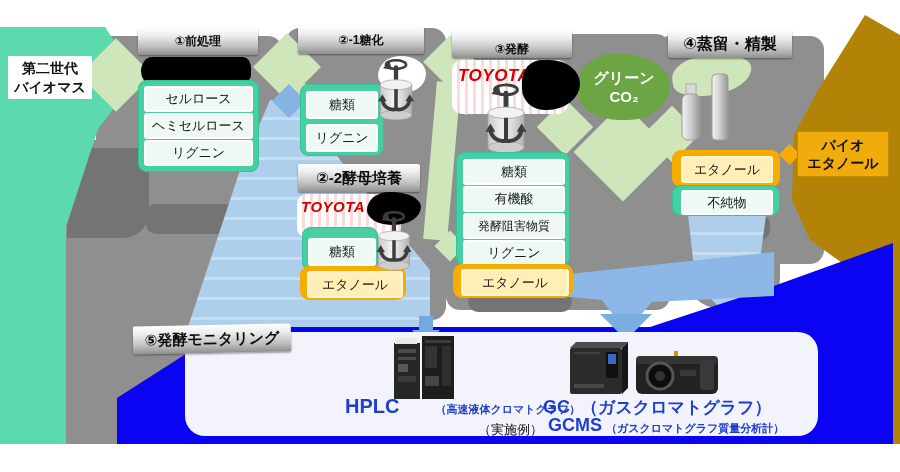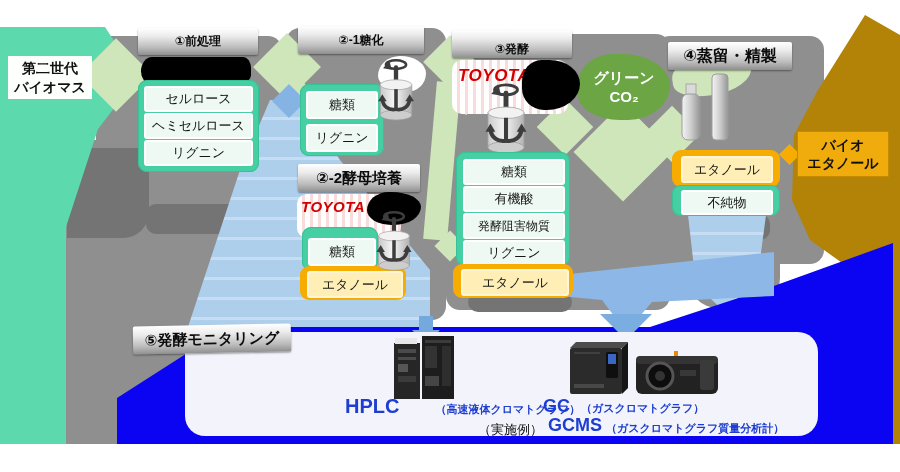--- a/index.html
+++ b/index.html
@@ -224,21 +224,21 @@
     <div class="item abs" style="left:7px;top:88px;width:98px;height:22px;">
         <span>リグニン</span>
       </div>
   </div>
   <div class="abs orangec" style="left:453px;top:264px;width:120px;height:34px;">
     <div class="yitem abs" style="left:8px;top:5px;width:104px;height:23px;">
         <span>エタノール</span>
       </div>
   </div>
 
-  <div class="abs hdr" style="left:668px;top:30px;width:124px;height:28px;font-size:16px;margin-top:12px;">
+  <div class="abs hdr" style="left:668px;top:30px;width:124px;height:28px;font-size:16px;">
     <span>④蒸留・精製</span>
   </div>
   <svg class="abs" style="left:676px;top:70px;" width="64" height="80" viewBox="0 0 64 80">
     <rect x="10" y="14" width="10" height="12" fill="#dadada" stroke="#a8a8a8"></rect>
     <rect x="6" y="24" width="18" height="46" rx="6" fill="url(#gcol)" stroke="#9c9c9c"></rect>
     <rect x="36" y="4" width="16" height="66" rx="4" fill="url(#gcol)" stroke="#9c9c9c"></rect>
   </svg>
   <div class="abs orangec" style="left:672px;top:150px;width:108px;height:37px;">
     <div class="yitem abs" style="left:9px;top:6px;width:88px;height:23px;">
         <span>エタノール</span>
@@ -287,21 +287,21 @@
     <rect x="40" y="3" width="4" height="6" fill="#e98b00"></rect>
     <rect x="2" y="8" width="82" height="38" rx="6" fill="#222"></rect>
     <rect x="2" y="8" width="82" height="8" rx="4" fill="#343434"></rect>
     <circle cx="26" cy="28" r="13" fill="#0d0d0d" stroke="#555" stroke-width="3"></circle>
     <circle cx="26" cy="28" r="5" fill="#333"></circle>
     <rect x="66" y="12" width="14" height="30" rx="3" fill="#3a3a3a"></rect>
     <rect x="46" y="22" width="16" height="6" fill="#383838"></rect>
   </svg>
   <div class="abs lblrow" style="left:543px;top:396px;gap:11px;">
     <span class="bluetxt" style="font-size:18px;font-weight:bold;">GC</span>
-    <span class="bluetxt" style="font-size:11px;font-weight:bold;">（ガスクロマトグラフ）</span>
+    <span class="bluetxt" style="font-size:17px;font-weight:bold;">（ガスクロマトグラフ）</span>
   </div>
   <div class="abs lblrow" style="left:548px;top:415px;align-items:flex-end;">
     <span class="bluetxt" style="font-size:18px;font-weight:bold;">GCMS</span>
     <span class="bluetxt" style="font-size:11px;font-weight:bold;">（ガスクロマトグラフ質量分析計）</span>
   </div>
   <div class="abs" style="left:478px;top:421px;font-size:13px;color:#111;">（実施例）</div>
 
 </div>
 
 </body></html>

